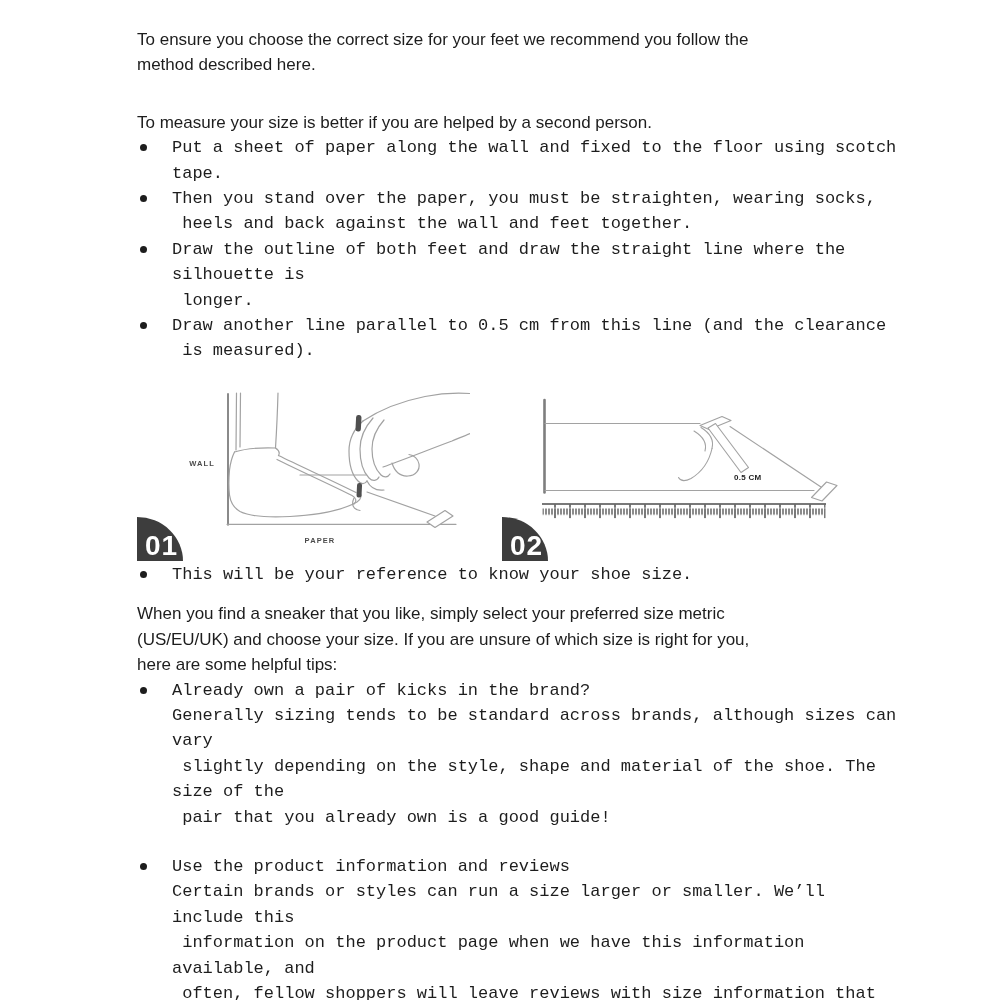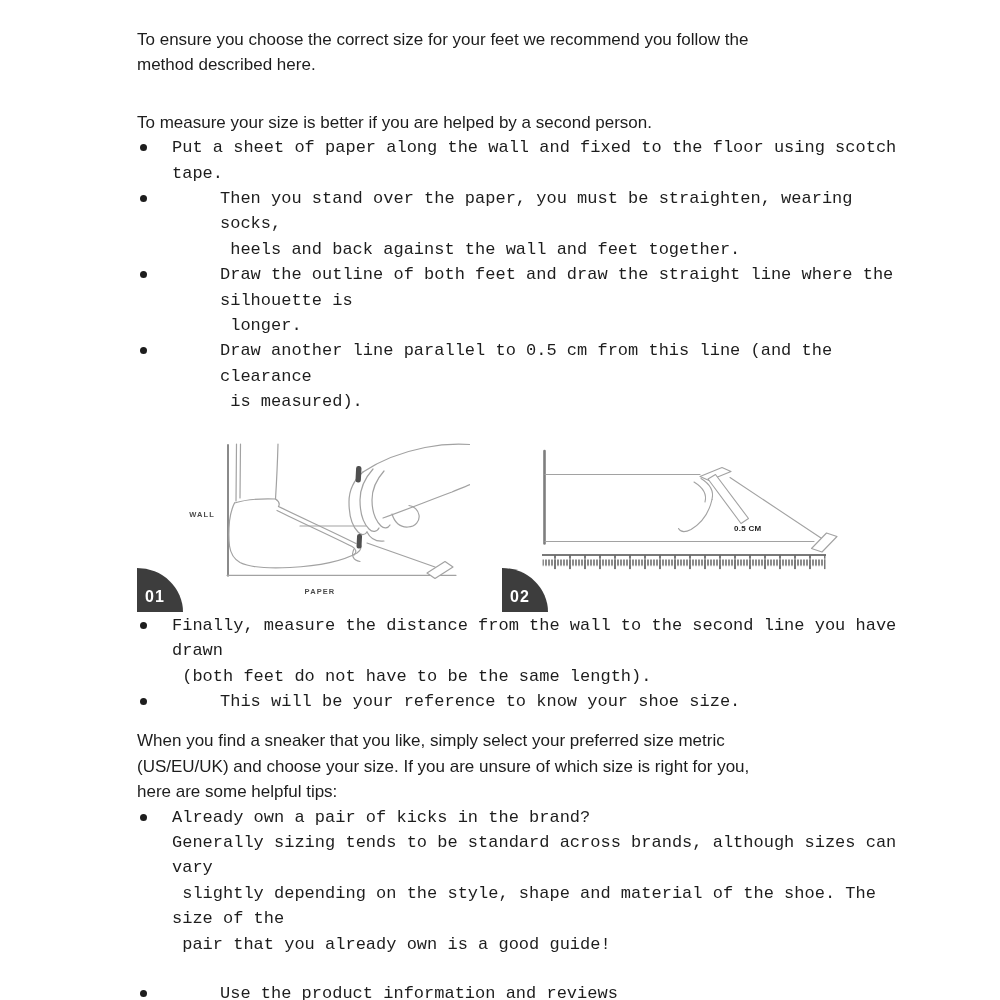--- a/index.html
+++ b/index.html
@@ -12,40 +12,40 @@
   .content { position: absolute; left: 137px; top: 0; width: 762px; }
   p { margin: 0; white-space: pre-wrap; }
   .mt-p1 { margin-top: 27px; }
   .mt-p2 { margin-top: 32px; }
   ul.blist { list-style: none; margin: 0; padding: 0; }
   .mt-list1 { margin-top: 24px; }
   .mt-list2 { margin-top: 22px; }
   .mt-p3 { margin-top: 14px; }
   .mt-tips { margin-top: 25px; }
   li.bullet-item { display: flex; align-items: flex-start; }
-  li.bullet-item + li.bullet-item { margin-top: 0; gap: 48px; }
+  li.bullet-item + li.bullet-item { margin-top: 0; }
   .tips-list li.bullet-item + li.bullet-item { margin-top: 24px; }
   .dot {
     flex: none; width: 7px; height: 7px; border-radius: 50%;
     background: #1d1d1d; margin: 9px 0 0 3px;
   }
   .li-text { margin-left: 25px; white-space: pre-wrap; font-family: Liberation Mono, monospace; }
   
   .figures { position: relative; height: 175px; margin-top: 23px; }
   .fig { position: absolute; top: 0; }
   .fig-1 { left: -7px; width: 340px; height: 175px; }
   .fig-2 { left: 357px; width: 380px; height: 175px; text-align: center; }
   .badge {
     position: absolute; left: 7px; top: 130px; width: 46px; height: 44px;
     background: #3d3d3d; border-top-right-radius: 100% 100%;
   }
   .fig-2 .badge { left: 8px; }
   .badge-num {
     position: absolute; left: 8px; bottom: 5px;
-    color: #ffffff; font-size: 16px; font-weight: bold; letter-spacing: 1px;
+    color: #ffffff; font-size: 28px; font-weight: bold; letter-spacing: 1px;
     line-height: 20px;
   }
   svg { display: block; }
   .fig-label {
     font-family: "Liberation Sans", sans-serif; font-size: 7.5px;
     font-weight: 600; letter-spacing: 1.1px; fill: #4b4b4b;
   }
   .fig-label-bold {
     font-family: "Liberation Sans", sans-serif; font-size: 8px;
     font-weight: 700; letter-spacing: 0.3px; fill: #1d1d1d;
@@ -156,25 +156,20 @@
       <div class="badge">
         <span class="badge-num">02</span>
       </div>
     </div>
 
   </div>
 
   <ul class="blist mt-list2">
     <li class="bullet-item">
       <span class="dot"></span>
-      <span class="li-text">Finally, measure the distance from the wall to the second line you have drawn
- (both feet do not have to be the same length).</span>
-    </li>
-    <li class="bullet-item">
-      <span class="dot"></span>
       <span class="li-text">This will be your reference to know your shoe size.</span>
     </li>
   </ul>
 
   <p class="mt-p3">When you find a sneaker that you like, simply select your preferred size metric
 (US/EU/UK) and choose your size. If you are unsure of which size is right for you,
 here are some helpful tips:</p>
 
   <ul class="blist tips-list mt-tips">
     <li class="bullet-item">

